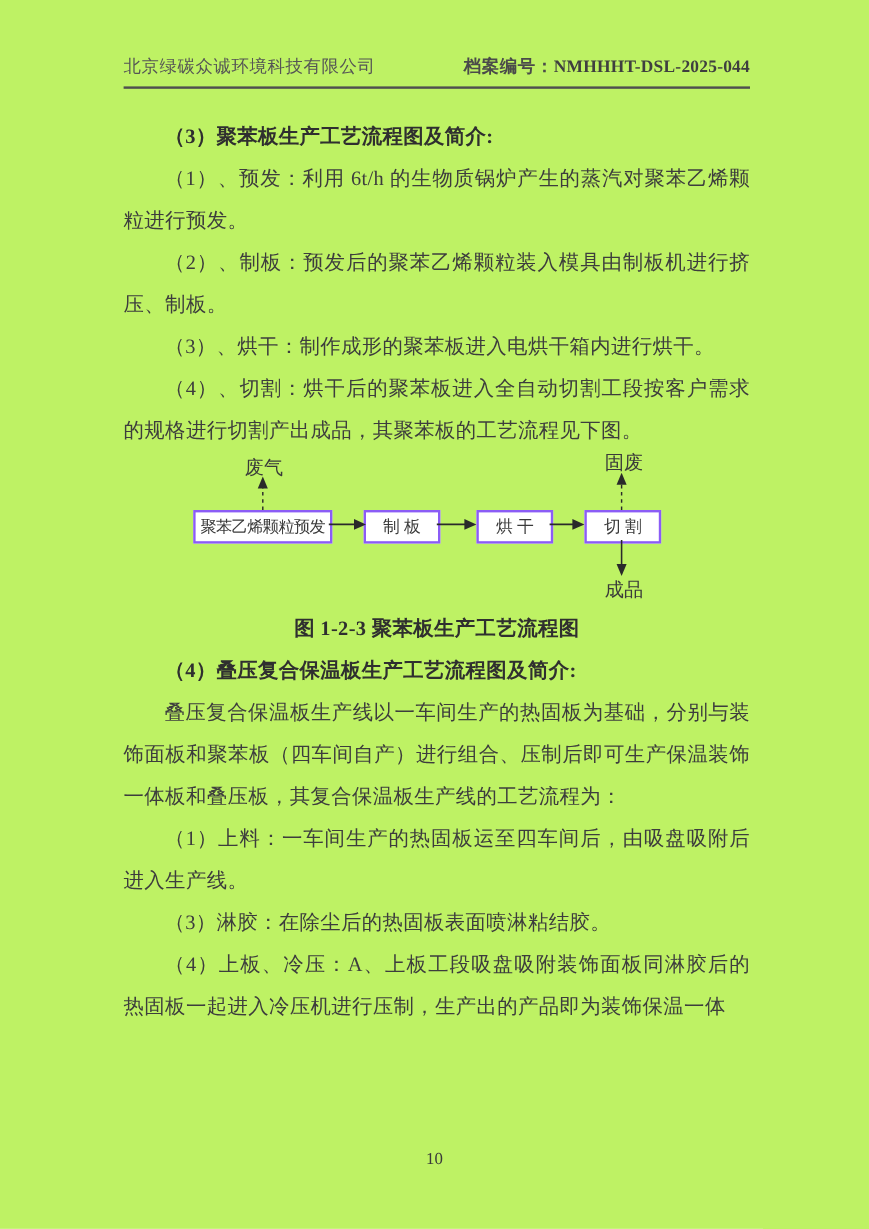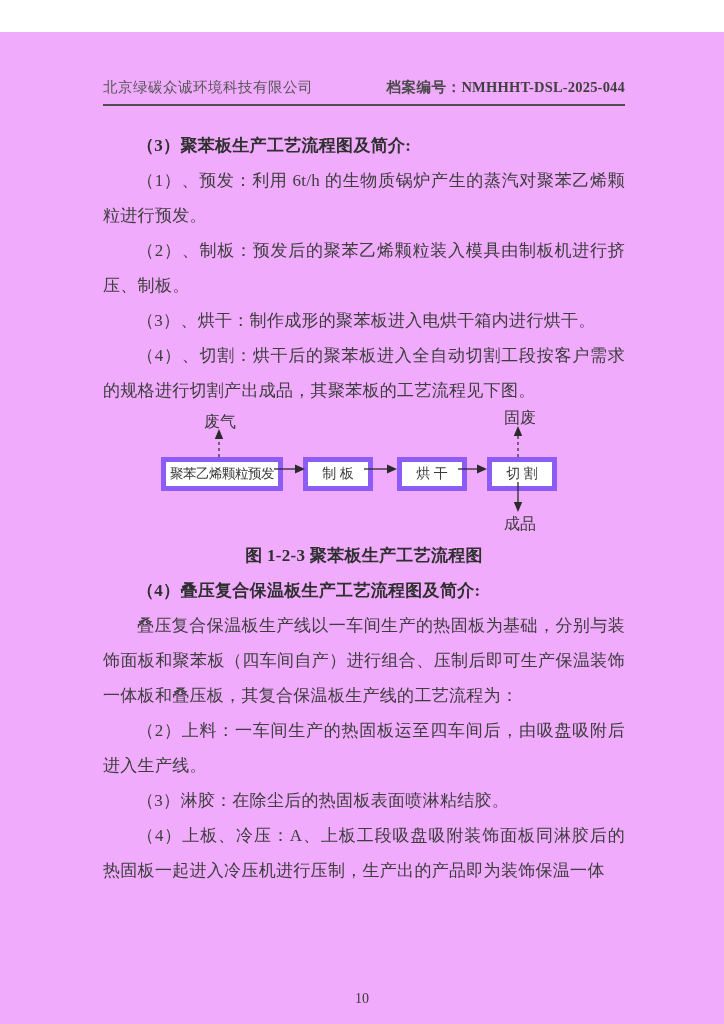--- a/index.html
+++ b/index.html
@@ -2,21 +2,21 @@
 <html><head>
 <meta charset="utf-8">
 <style>
   html,body{margin:0;padding:0;}
   body{
     width:724px;height:1024px;background:#ffffff;
     font-family:"Liberation Serif","DejaVu Serif",serif;
     color:#3d3d3d;
     position:relative;overflow:hidden;
   }
-  .page{position:absolute;inset:0;background:#f0abfc;margin-top:32px;}
+  .page{position:absolute;inset:0;background:#bef264;}
 
   
   .header{
     position:absolute;left:103px;right:99px;top:46px;
     display:flex;justify-content:space-between;align-items:flex-end;
     font-size:14.5px;color:#555555;letter-spacing:0.5px;
     border-bottom:2px solid #4f4f4f;padding-bottom:7px;
   }
   .header .num{font-weight:bold;color:#3f3f3f;letter-spacing:0.2px;}
   .header .archive-label{font-weight:bold;color:#4a4a4a;}
@@ -32,21 +32,21 @@
   .bold{font-weight:bold;color:#2f2f2f;}
   .center{text-align:center;text-indent:0;}
 
   
   .diagram{
     position:relative;width:522px;height:130px;margin:0;
     font-size:14px;line-height:normal;text-align:left;letter-spacing:0;
   }
   .fbox{
     position:absolute;top:49px;height:24px;
-    border:5px solid #8b5cf6;background:#fff;
+    border:2px solid #8b5cf6;background:#fff;
     display:flex;align-items:center;justify-content:center;
     color:#3a3a3a;white-space:nowrap;
   }
   .b1{left:58px;width:112px;letter-spacing:-0.5px;font-size:13.5px;}
   .b2{left:200px;width:60px;}
   .b3{left:294px;width:60px;}
   .b4{left:384px;width:60px;}
   .lbl{position:absolute;color:#3a3a3a;font-size:16px;white-space:nowrap;}
   .lbl-gas{left:101px;top:4px;}
   .lbl-solid{left:401px;top:0px;}
@@ -116,21 +116,21 @@
         <g stroke="#2a2a2a" fill="#2a2a2a">
           <line x1="415" y1="74" x2="415" y2="95" stroke-width="1.3"></line>
           <polygon points="415,104 410.8,94 419.2,94" stroke="none"></polygon>
         </g>
       </svg>
     </div>
 
     <p class="bold center">图 1-2-3 聚苯板生产工艺流程图</p>
     <p class="bold indent">（4）叠压复合保温板生产工艺流程图及简介:</p>
     <p class="indent">叠压复合保温板生产线以一车间生产的热固板为基础，分别与装饰面板和聚苯板（四车间自产）进行组合、压制后即可生产保温装饰一体板和叠压板，其复合保温板生产线的工艺流程为：</p>
-    <p class="indent">（2）上料：一车间生产的热固板运至四车间后，由吸盘吸附后进入生产线。</p>
+    <p class="indent">（1）上料：一车间生产的热固板运至四车间后，由吸盘吸附后进入生产线。</p>
     <p class="indent">（3）淋胶：在除尘后的热固板表面喷淋粘结胶。</p>
     <p class="indent">（4）上板、冷压：A、上板工段吸盘吸附装饰面板同淋胶后的热固板一起进入冷压机进行压制，生产出的产品即为装饰保温一体</p>
   </div>
 
   <div class="footer">
     <span>10</span>
   </div>
 
 </div>
 

